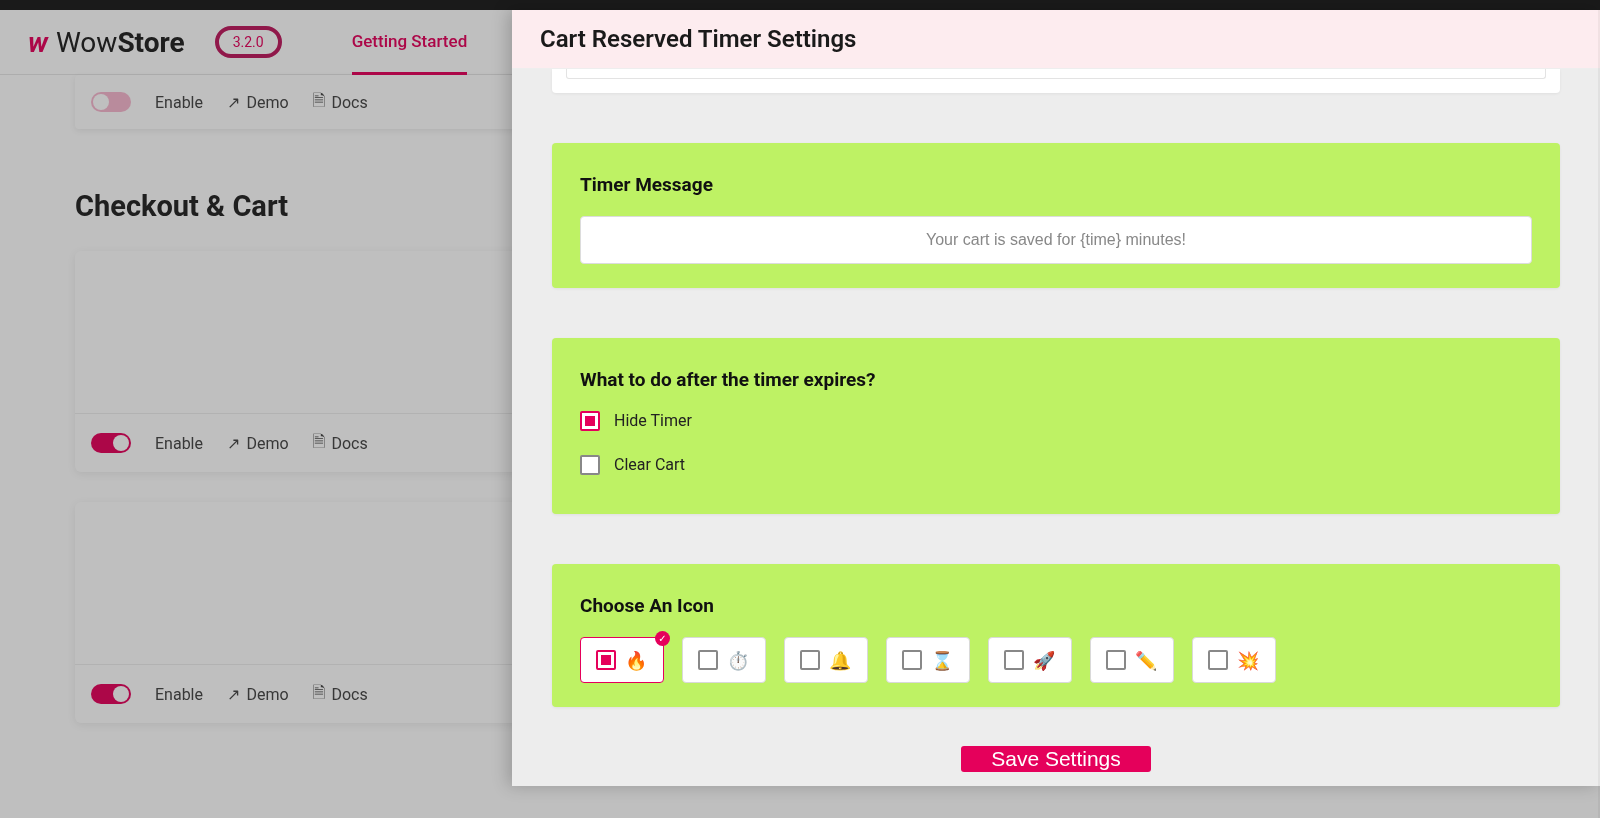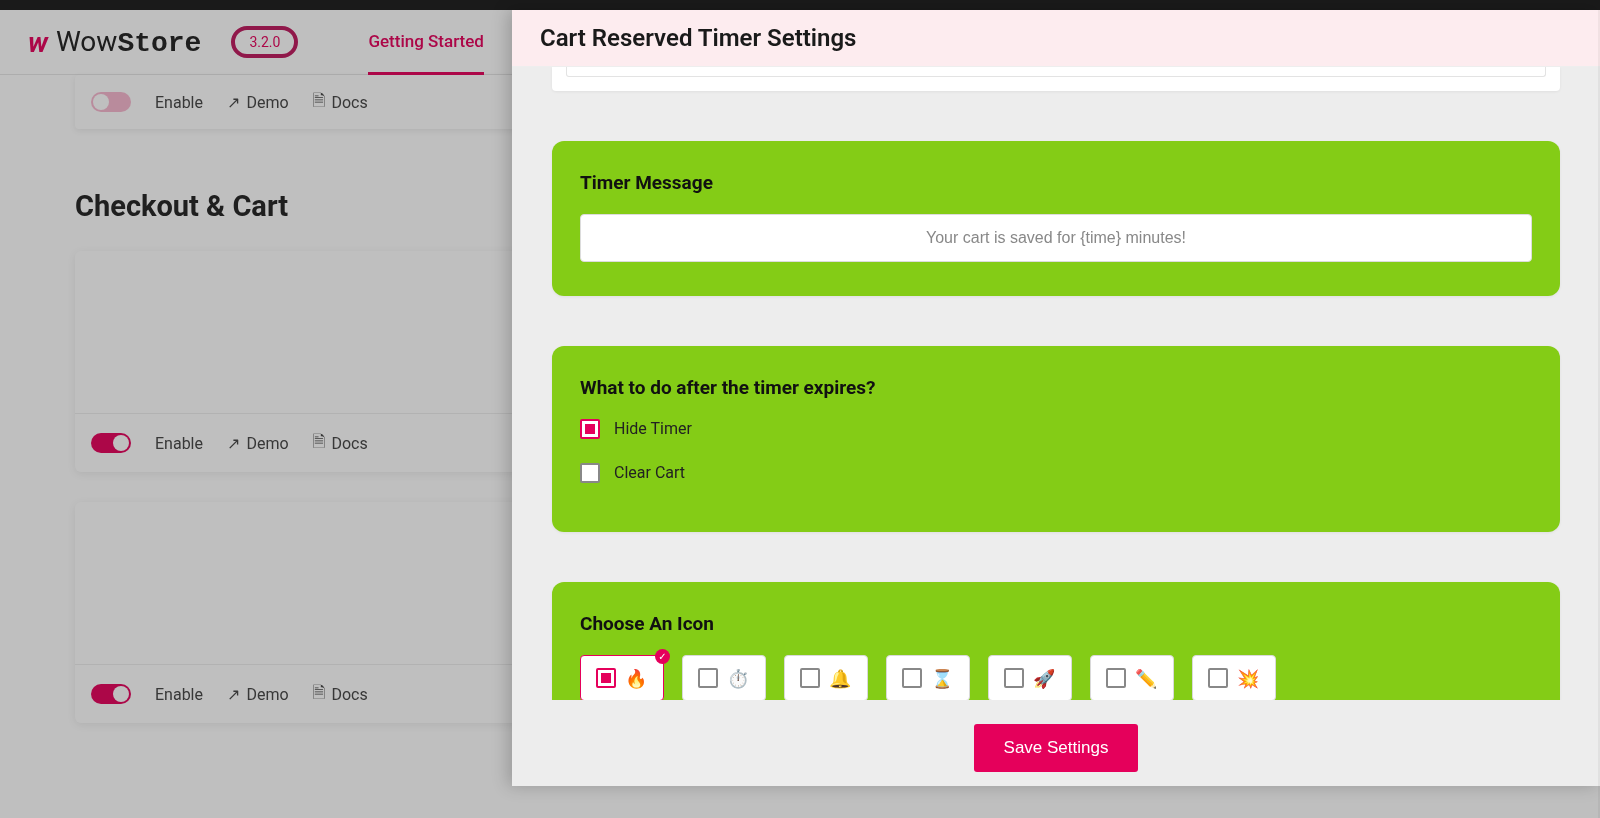--- a/index.html
+++ b/index.html
@@ -36,21 +36,21 @@
   }
   .logo {
     display: flex;
     align-items: center;
     gap: 8px;
     font-size: 28px;
     font-weight: 400;
     color: #202020;
   }
   .logo .logoicon { color:#e5005b; font-weight:bold; font-style:italic; }
-  .logo .bold { font-weight:700;font-family:Liberation Mono, monospace; }
+  .logo .bold { font-weight:700; }
   .version-badge {
     margin-left: 30px;
     border: 4px solid #be185d;
     color: #e5005b;
     border-radius: 999px;
     padding: 4px 14px;
     font-size: 14px;
   }
   .tab-getting {
     margin-left: 70px;
@@ -150,23 +150,23 @@
     height:24px; background:#fff; border-radius:0 0 4px 4px;
     margin-bottom:50px;
     box-shadow:0 1px 3px rgba(0,0,0,0.06);
     padding:0 14px;
   }
   .card-top-sliver .inner{
     height:10px; border:1px solid #e3e3e3; border-top:none; border-radius:0 0 3px 3px;
   }
 
   .settings-card {
-    background:#84cc16; border-radius:12px;
+    background:#bef264; border-radius:4px;
     box-shadow:0 1px 3px rgba(0,0,0,0.06);
-    padding:30px 28px 34px;
+    padding:30px 28px 24px;
     margin-bottom:50px;
   }
   .settings-card h4 { font-size:19px; font-weight:700; margin-bottom:20px; color:#111;}
   .text-input {
     width:100%; border:1px solid #dcdcdc; border-radius:4px;
     padding:14px 16px; font-size:16px; color:#888;
     background:#fff;
     text-align:center;
   }
 
@@ -201,21 +201,21 @@
   .icon-option .emoji { font-size:18px; }
 
   .panel-footer {
     position:absolute; right:0; left:0; bottom:0;
     background:#ededed;
     display:flex; justify-content:center;
     padding:24px 0 14px;
   }
   .save-btn {
     background:#e5005b; color:#fff; border:none;
-    padding:14px 30px; font-size:17px; font-weight:500;
+    padding:1px 30px; font-size:21px; font-weight:500;
     border-radius:3px; cursor:pointer;
   }
 
   
   .rborder { position:absolute; top:10px; right:0; width:2px; height:808px; background:#1a1a1a; opacity:.05;}
 </style>
 </head>
 <body>
 
 <div class="topbar"></div>

